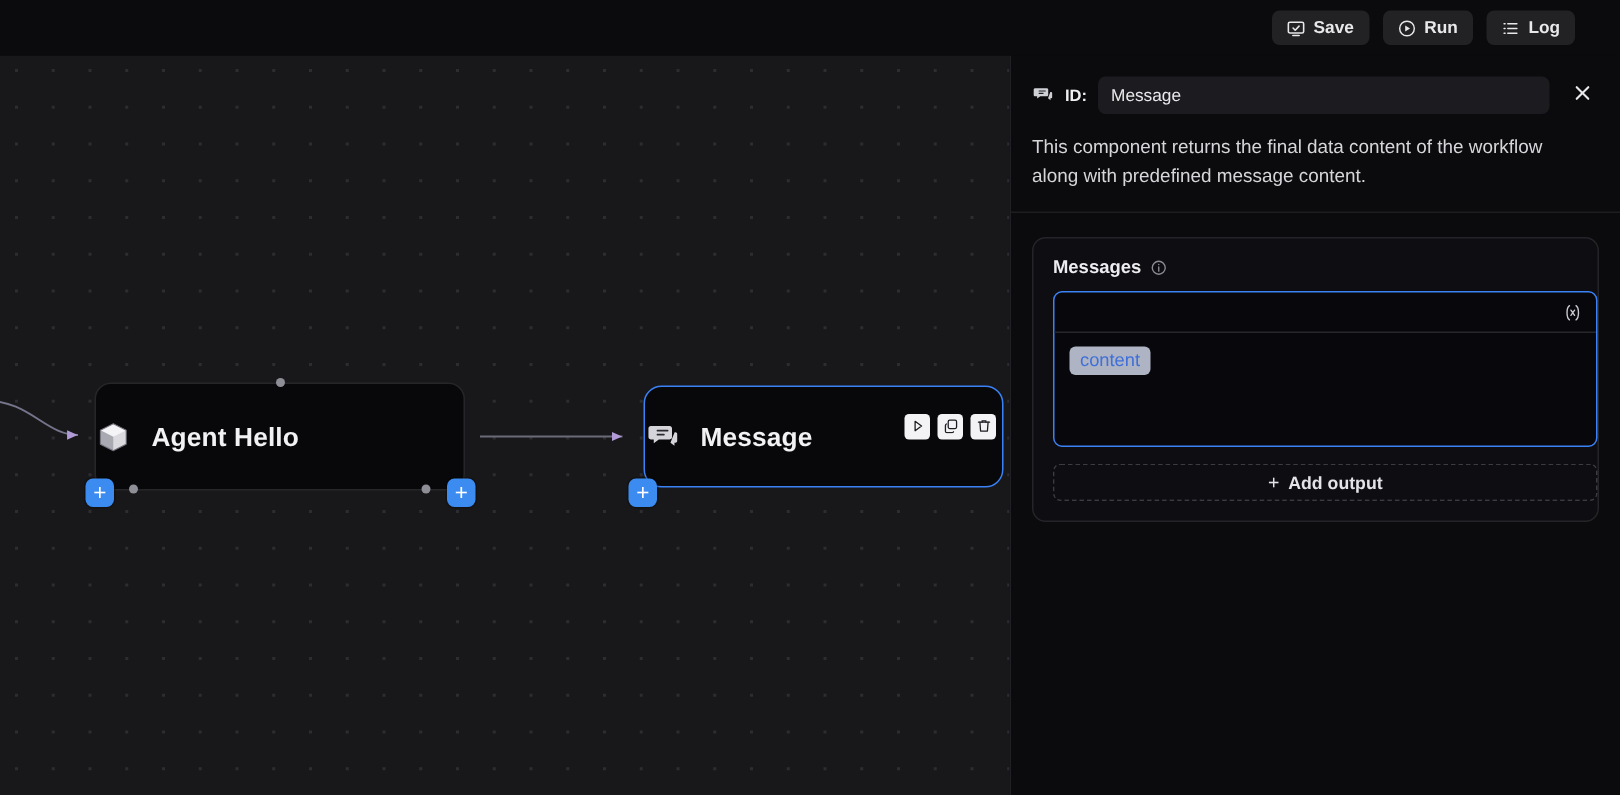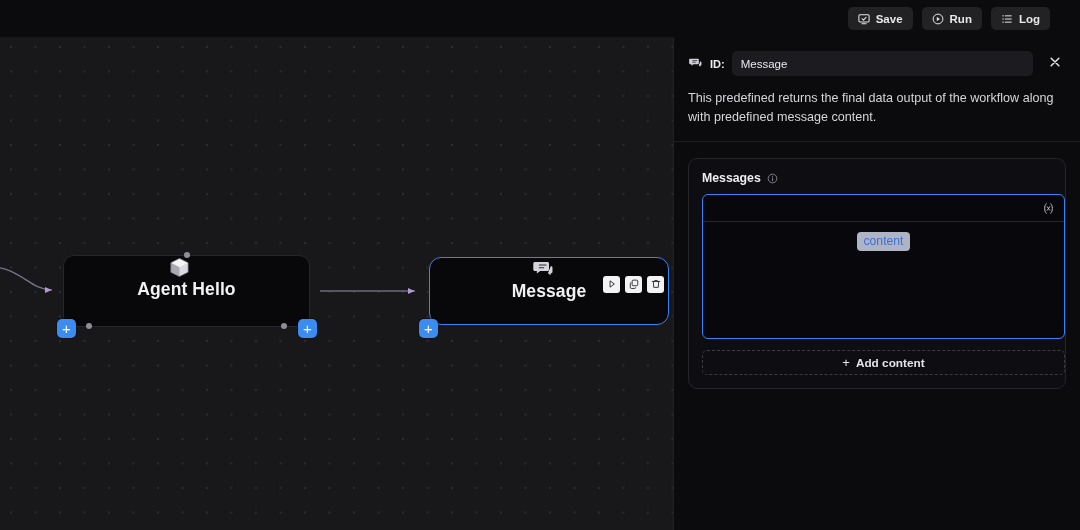--- a/index.html
+++ b/index.html
@@ -42,21 +42,20 @@
     overflow: hidden;
   }
   .edges { position: absolute; left: 0; top: 0; width: 673px; height: 493px; pointer-events: none; }
 
   .node {
     position: absolute;
     background: #08080a;
     border-radius: 11px;
     display: flex; align-items: center;
     color: #f2f2f4;
-    flex-direction: column;
   }
   .node-title { font-size: 17.5px; font-weight: 700; letter-spacing: .1px; }
   .node-icon { margin-right: 14px; display: flex; align-items: center; }
 
   #node-agent {
     left: 63px; top: 218px; width: 247px; height: 72px;
     border: 1px solid #26262a;
   }
   #node-message {
     left: 429px; top: 220px; width: 240px; height: 68px;
@@ -125,23 +124,23 @@
     margin-top: 16px;
     background: #0e0e12; border: 1px solid #242429; border-radius: 9px;
     padding: 12px 0 13px 13px;
   }
   .card-head { display: flex; align-items: center; gap: 6px; margin-bottom: 9px; }
   .card-title { font-size: 12.3px; font-weight: 700; color: #ededf0; }
   .info-icon { display: flex; align-items: center; color: #8c8c95; }
 
   .msg-box {
     position: relative;
-    height: 145px;
+    height: 104px;
     background: #08080c;
-    border: 1.4px solid #3b82f6; border-radius: 6px; text-align: center;
+    border: 1.4px solid #3b82f6; border-radius: 6px;
   }
   .msg-toolbar {
     height: 27px; border-bottom: 1px solid #26262c;
     display: flex; align-items: center; justify-content: flex-end;
     padding-right: 8px;
   }
   .var-btn {
     width: 15px; height: 15px; background: transparent; border: none;
     cursor: pointer; display: flex; align-items: center; justify-content: center;
     color: #c9c9d2; padding: 0;
@@ -296,21 +295,21 @@
       <input class="id-input" type="text" value="Message" style="">
       <button class="close-btn">
         <span>
           <svg width="14" height="14" viewBox="0 0 16 16" fill="none" stroke="#e9e9ec" stroke-width="1.6" stroke-linecap="round">
             <path d="M3.6 3.6l8.8 8.8M12.4 3.6l-8.8 8.8"></path>
           </svg>
         </span>
       </button>
     </div>
 
-    <p class="panel-desc">This predefined returns the final data output of the workflow along with predefined message content.</p>
+    <p class="panel-desc">This component returns the final data content of the workflow along with predefined message content.</p>
 
     <div class="panel-div"></div>
 
     <div class="card">
       <div class="card-head">
         <span class="card-title">Messages</span>
         <span class="info-icon">
           <svg width="11" height="11" viewBox="0 0 16 16" fill="none" stroke="#8c8c95" stroke-width="1.3">
             <circle cx="8" cy="8" r="6.3"></circle>
             <path d="M8 7.2v4.1" stroke-linecap="round"></path>
@@ -329,17 +328,17 @@
             </svg>
           </button>
         </div>
         <div class="msg-body">
           <span class="var-chip">content</span>
         </div>
       </div>
 
       <button class="add-btn">
         <span class="plus-sign">+</span>
-        <span>Add content</span>
+        <span>Add output</span>
       </button>
     </div>
   </div>
 </div>
 
 </body></html>

